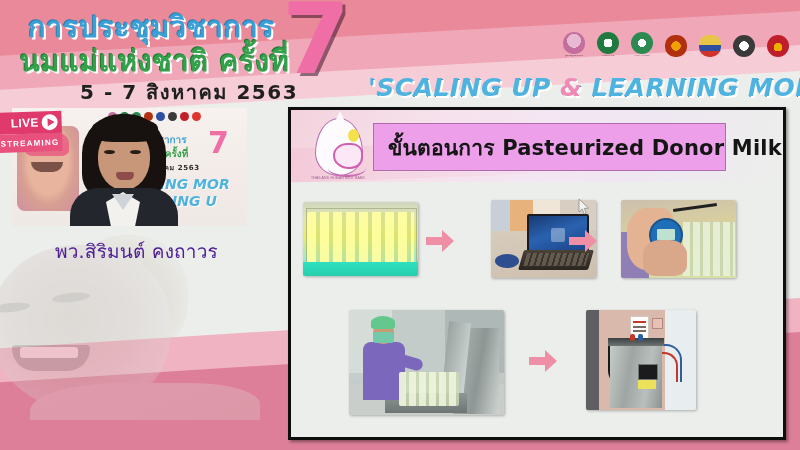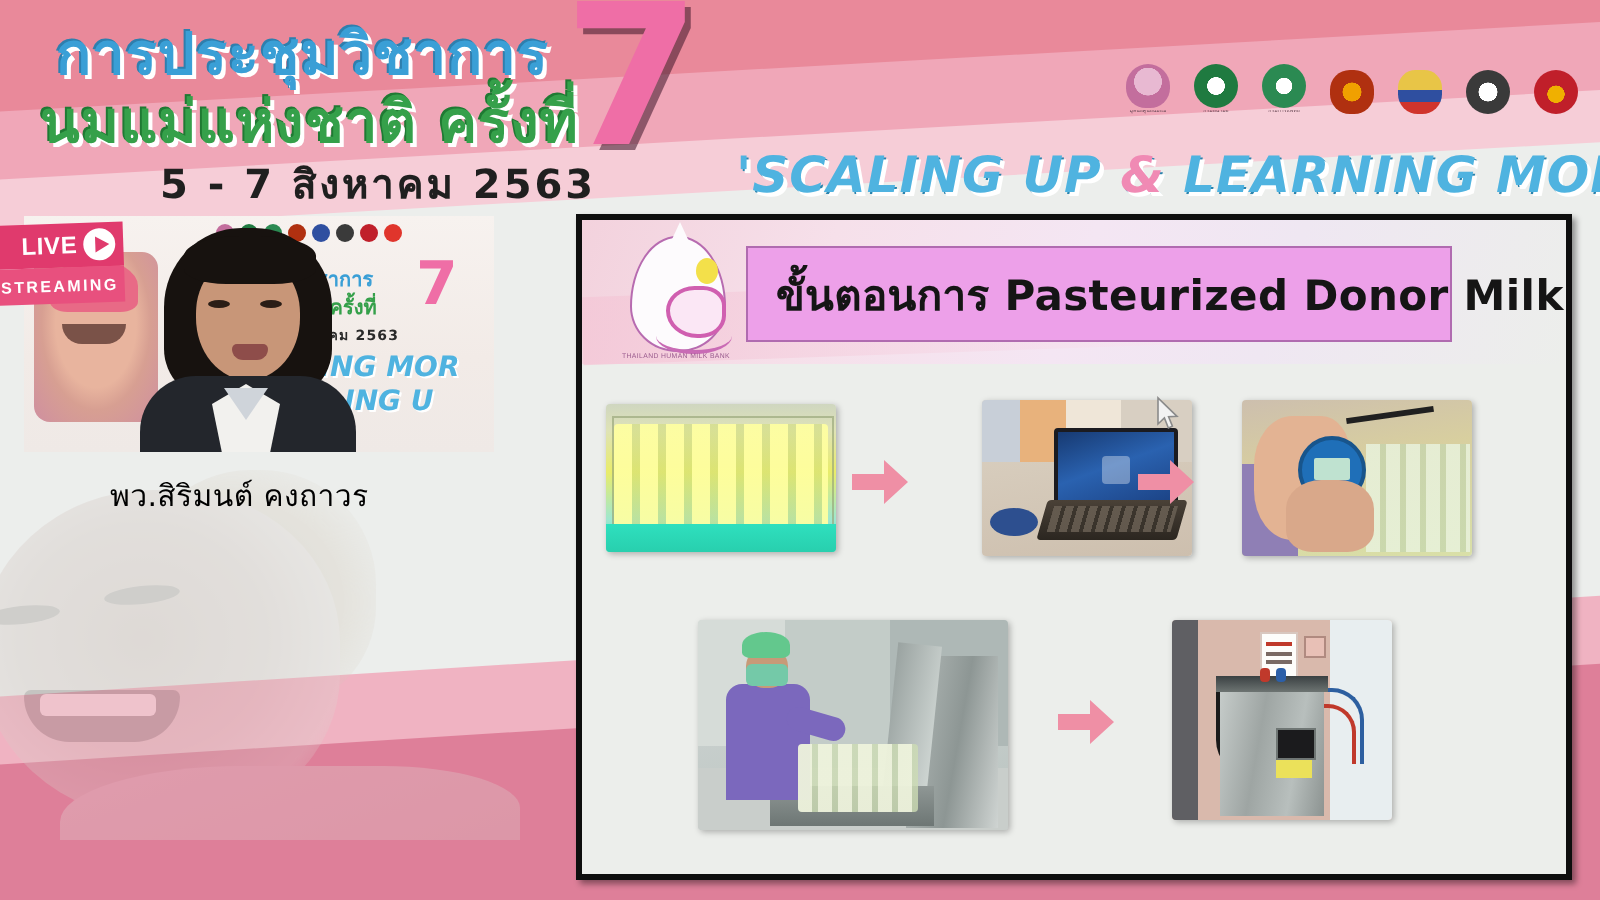--- a/index.html
+++ b/index.html
@@ -371,22 +371,22 @@
   }
   .live-row2 span {
     color: #fff; font-size: 8px; font-weight: bold;
     font-family: "Liberation Sans", sans-serif; letter-spacing: 1.2px;
   }
 
   .speaker-name {
     position: absolute;
     left: 55px; top: 236px;
     font-family: "DejaVu Sans", sans-serif;
-    font-size: 15px;
-    color: #000000;
+    font-size: 19px;
+    color: #4c1d95;
     white-space: nowrap;
     letter-spacing: 0.2px;
   }
 
   
   .slide {
     position: absolute;
     left: 288px; top: 107px;
     width: 498px; height: 333px;
     background: #eceeeb;

